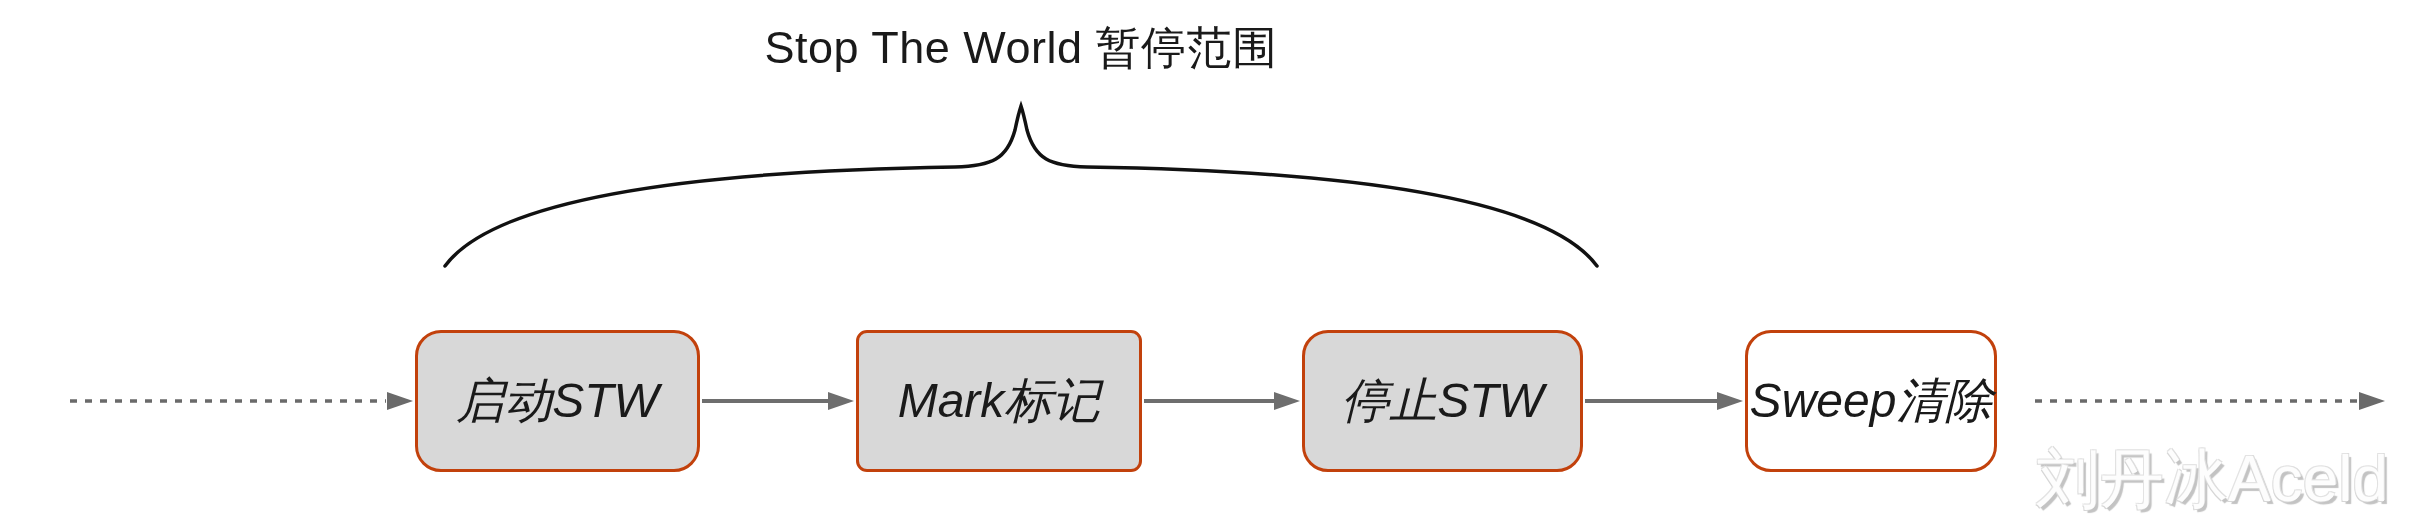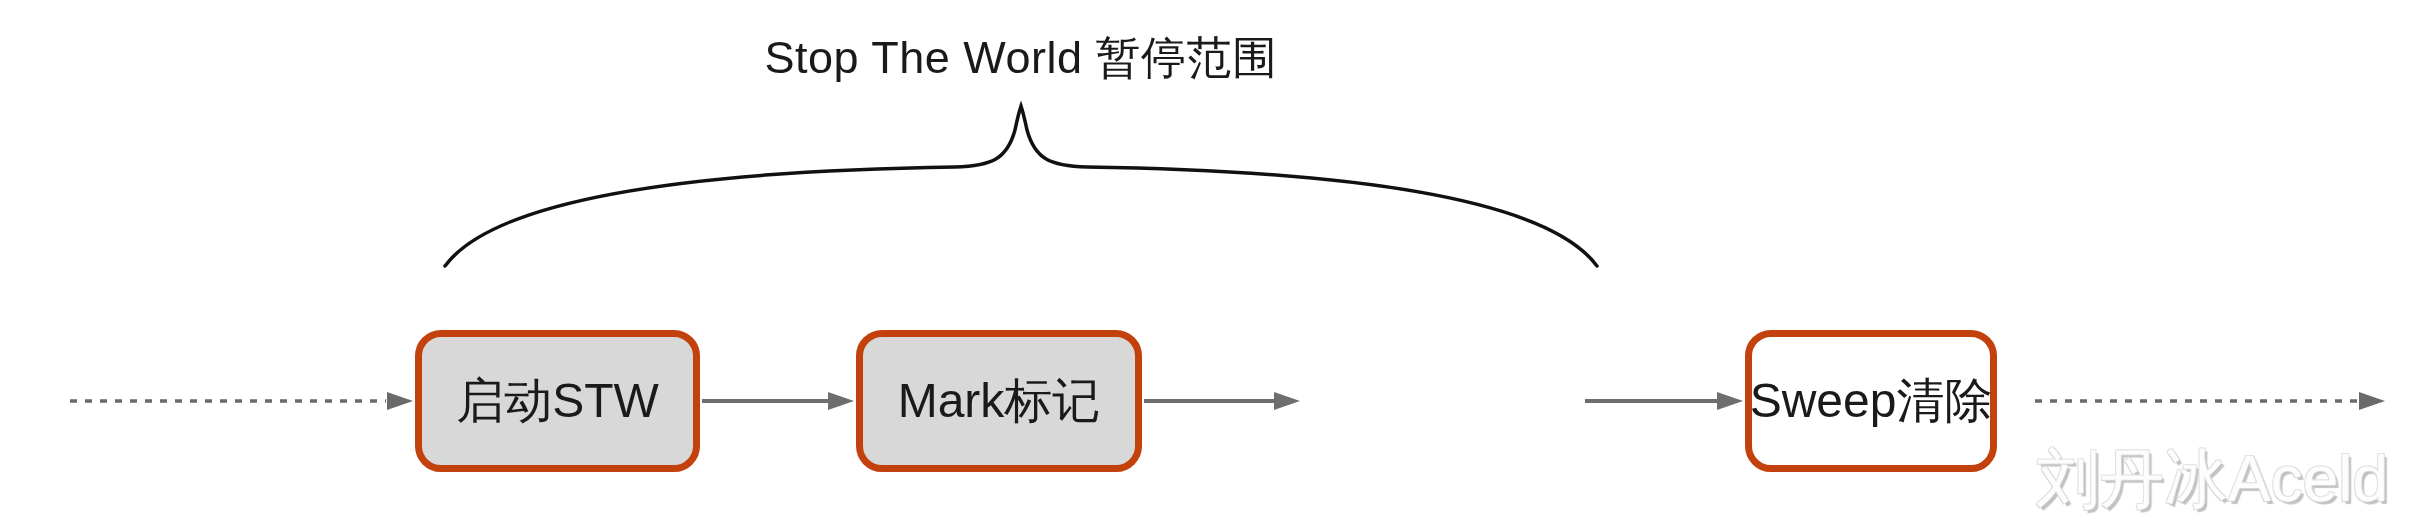--- a/index.html
+++ b/index.html
@@ -11,51 +11,52 @@
     position: relative;
     width: 2410px;
     height: 520px;
     background: #ffffff;
     overflow: hidden;
     font-family: "Liberation Sans", "DejaVu Sans", sans-serif;
   }
   .title {
     position: absolute;
     left: 521px;
-    top: 28px;
+    top: 18px;
     width: 1000px;
     text-align: center;
     font-size: 45px;
     font-weight: 400;
     letter-spacing: 0.5px;
     color: #1a1a1a;
     white-space: nowrap;
   }
   svg.lines {
     position: absolute;
     left: 0;
     top: 0;
   }
   .node {
     position: absolute;
     top: 330px;
     height: 142px;
     box-sizing: border-box;
-    border: 7px solid #c2410c;
+    border: 3px solid #c2410c;
     border-radius: 26px;
     background: #ffffff;
     display: flex;
     align-items: center;
     justify-content: center;
     font-size: 48px;
     color: #1a1a1a;
     white-space: nowrap;
+    font-style: italic;
   }
   .node-1 { left: 415px;  width: 285px; }
-  .node-2 { left: 856px;  width: 286px; }
+  .node-2 { left: 856px;  width: 286px; border-radius: 11px; }
   .node-3 { left: 1302px; width: 281px; }
   .node-4 { left: 1745px; width: 252px; }
   .watermark {
     position: absolute;
     left: 2036px;
     top: 436px;
     font-size: 64px;
     font-weight: 400;
     white-space: nowrap;
     color: #fdfdfd;
@@ -100,20 +101,23 @@
   </svg>
 
   <div class="node node-1" style="background: rgb(216, 216, 216);">
     <span>启动STW</span>
   </div>
 
   <div class="node node-2" style="background: rgb(216, 216, 216);">
     <span>Mark标记</span>
   </div>
 
+  <div class="node node-3" style="background: rgb(216, 216, 216);">
+    <span>停止STW</span>
+  </div>
 
   <div class="node node-4">
     <span>Sweep清除</span>
   </div>
 
   <div class="watermark">刘丹冰Aceld</div>
 
 </div>
 
 </body></html>

